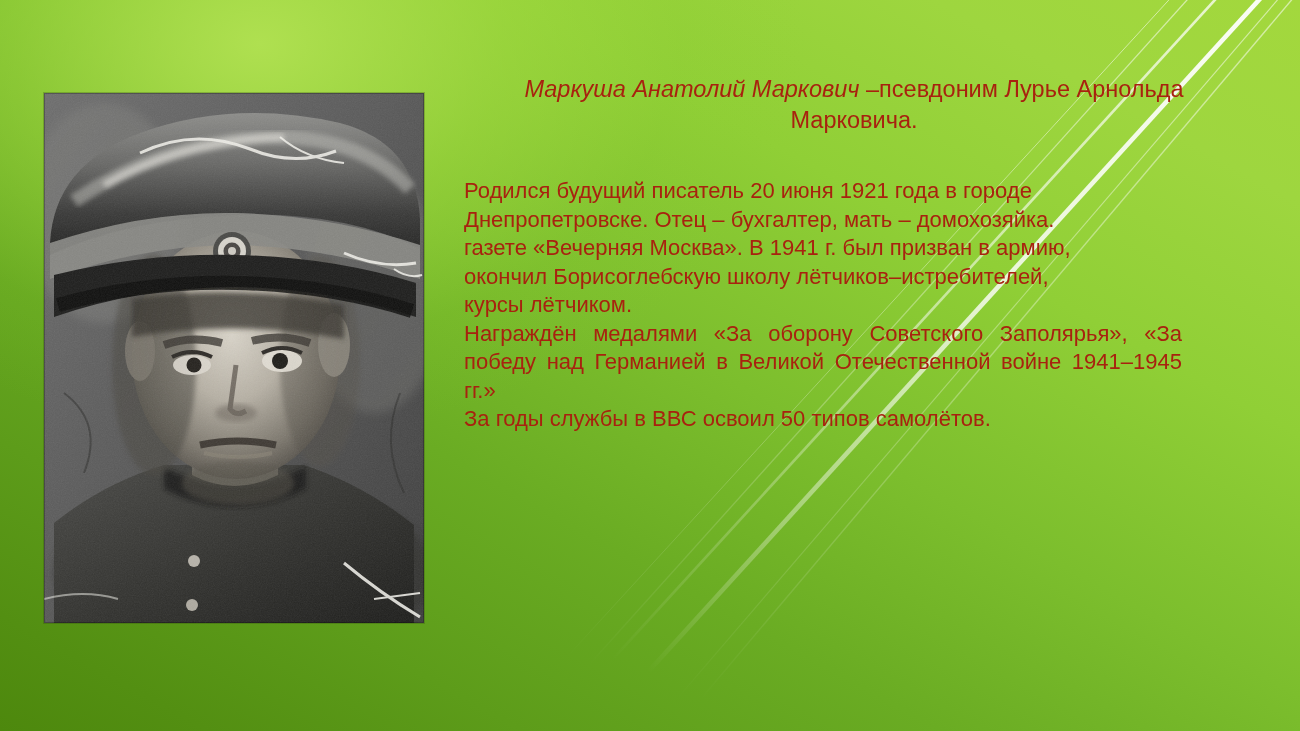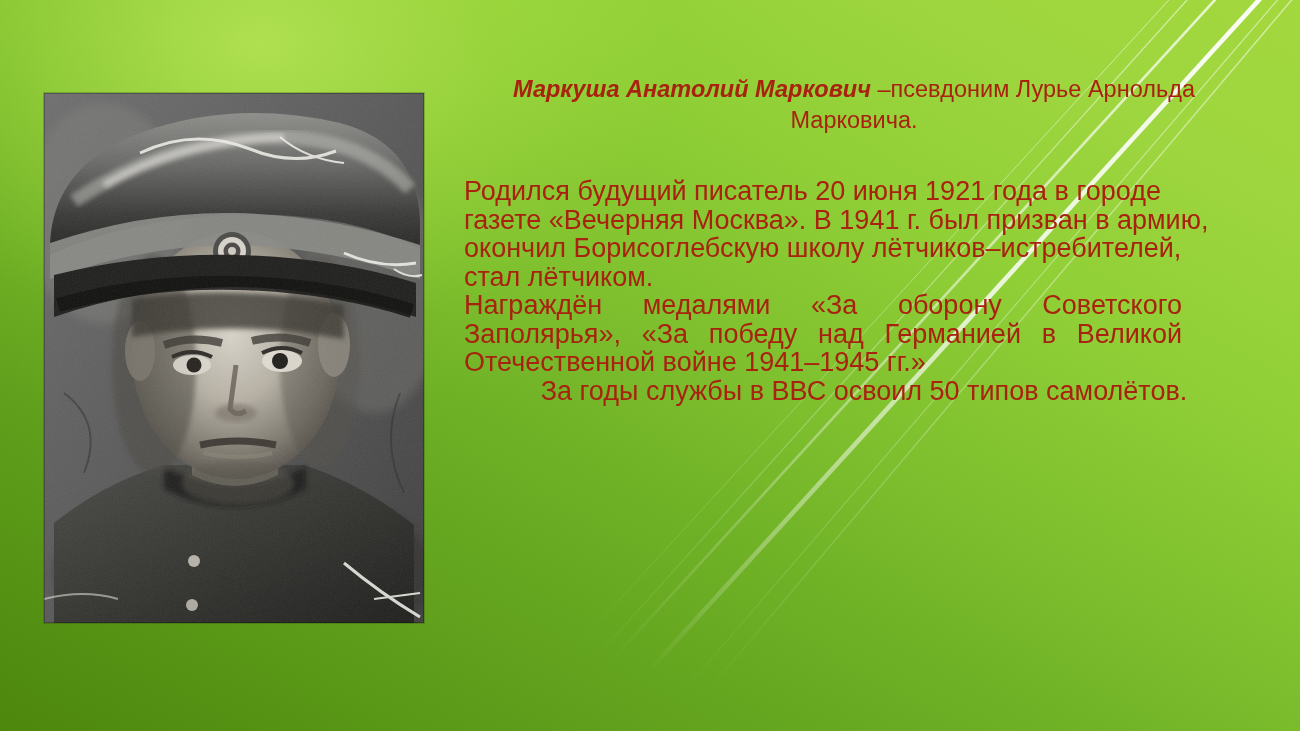--- a/index.html
+++ b/index.html
@@ -63,51 +63,51 @@
   }
   #title {
     color: #a8220f;
     font-size: 23.5px;
     line-height: 31px;
     text-align: center;
     margin: 0 0 0 0;
     width: 780px;
   }
   #title .em {
-    font-weight: bold;
+    font-weight: normal;
     font-style: italic;
   }
   #title .plain {
     font-weight: normal;
     font-style: normal;
     text-align: right;
   }
   #body-blocks {
     margin-top: 41px;
     color: #a8220f;
-    font-size: 27px;
+    font-size: 22px;
     line-height: 28.5px;
   }
   .para {
     margin: 0;
     color: #a8220f;
   }
   .para + .para { margin-top: 0; }
   .p-awards {
     text-align: justify;
     width: 718px;
     margin-top: 25px;
   }
   .p-tail {
     text-align: justify;
     width: 718px;
     margin-top: 24px;
   }
   .p-last {
-    text-align: center;
+    text-align: left;
     margin-top: 0;
   }
   .nojust { text-align: left; }
 </style>
 </head>
 <body>
 
 <div id="slide">
 
   <div id="bg-glow"></div>
@@ -269,23 +269,24 @@
   </div>
 
   <div id="text-col">
 
     <p id="title"><span class="em">Маркуша Анатолий Маркович</span><span class="plain"> –псевдоним Лурье Арнольда Марковича.</span></p>
 
     <div id="body-blocks">
 
       <div class="para nojust">
         <div>Родился будущий писатель 20 июня 1921 года в городе</div>
+        <div>Днепропетровске. Отец – бухгалтер, мать – домохозяйка.</div>
         <div>газете «Вечерняя Москва». В 1941 г. был призван в армию,</div>
         <div>окончил Борисоглебскую школу лётчиков–истребителей,</div>
-        <div>стал лётчиком.</div>
+        <div>курсы лётчиком.</div>
       </div>
 
       <p class="para p-awards">Награждён медалями «За оборону Советского  Заполярья», «За победу над Германией в Великой Отечественной войне 1941–1945 гг.»</p>
 
 
       <p class="para p-last">За годы службы в ВВС освоил 50 типов самолётов.</p>
 
     </div>
   </div>
 

